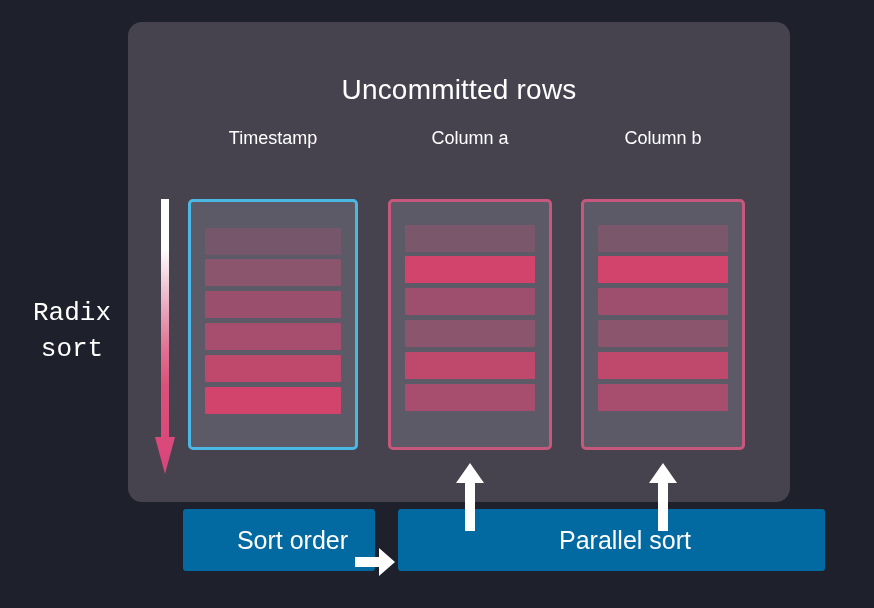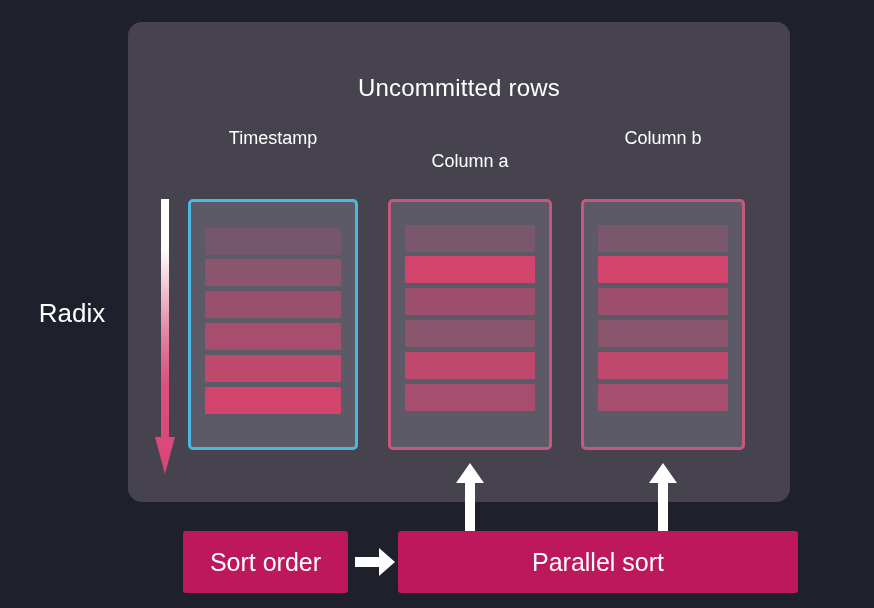--- a/index.html
+++ b/index.html
@@ -27,21 +27,21 @@
     background: #46434f;
     border-radius: 14px;
   }
 
   #panel-title {
     position: absolute;
     left: 0;
     top: 52px;
     width: 100%;
     text-align: center;
-    font-size: 24px;
+    font-size: 28px;
     letter-spacing: .2px;
     color: #ffffff;
   }
 
   
   .col-head {
     position: absolute;
     top: 128px;
     text-align: center;
     font-size: 18px;
@@ -71,42 +71,44 @@
   
   #radix-label {
     position: absolute;
     left: 8px;
     top: 295px;
     width: 128px;
     text-align: center;
     font-size: 26px;
     line-height: 36px;
     color: #ffffff;
+    font-family: Liberation Mono, monospace;
   }
 
   #radix-arrow {
     position: absolute;
     left: 155px;
     top: 199px;
     width: 20px;
     height: 275px;
   }
 
   
   .bottom-box {
     position: absolute;
-    top: 531px;
+    top: 509px;
     height: 62px;
-    background: #be185d;
+    background: #0369a1;
     border-radius: 3px;
     display: flex;
     align-items: center;
     justify-content: center;
     font-size: 25px;
     color: #ffffff;
+    padding-left: 27px;
   }
   #sort-order-box { left: 183px; width: 165px; }
   #parallel-sort-box { left: 398px; width: 400px; }
 
   #right-arrow {
     position: absolute;
     left: 355px;
     top: 548px;
     width: 40px;
     height: 28px;
@@ -122,21 +124,21 @@
   #up-arrow-b { left: 649px; }
 </style>
 </head>
 <body>
 
 <div id="panel">
   <div id="panel-title">Uncommitted rows</div>
 </div>
 
 <div class="col-head" id="head-0" style="left: 188px; width: 170px;">Timestamp</div>
-<div class="col-head" id="head-1" style="left: 388px; width: 164px; margin-top: 23px;">Column a</div>
+<div class="col-head" id="head-1" style="left: 388px; width: 164px;">Column a</div>
 <div class="col-head" id="head-2" style="left: 581px; width: 164px; text-align: center;">Column b</div>
 
 <div class="col-box accent-cyan" id="box-0" style="left: 188px; width: 170px; border-color: rgb(74, 184, 226); background: rgb(91, 90, 102);">
     <div class="cell" style="background: rgb(117, 86, 106); top: 26px;"></div>
     <div class="cell" style="background: rgb(138, 85, 109); top: 57px;"></div>
     <div class="cell" style="background: rgb(154, 80, 109); top: 89px;"></div>
     <div class="cell" style="background: rgb(167, 77, 109); top: 121px;"></div>
     <div class="cell" style="background: rgb(191, 72, 109); top: 153px;"></div>
     <div class="cell" style="background: rgb(210, 68, 108); top: 185px;"></div>
   </div>
@@ -152,20 +154,21 @@
     <div class="cell" style="background: rgb(122, 87, 107); top: 23px;"></div>
     <div class="cell" style="background: rgb(210, 68, 108); top: 54px;"></div>
     <div class="cell" style="background: rgb(157, 79, 109); top: 86px;"></div>
     <div class="cell" style="background: rgb(138, 85, 109); top: 118px;"></div>
     <div class="cell" style="background: rgb(191, 72, 109); top: 150px;"></div>
     <div class="cell" style="background: rgb(167, 77, 109); top: 182px;"></div>
   </div>
 
 <div id="radix-label">
   <div>Radix</div>
+  <div>sort</div>
 </div>
 
 <svg id="radix-arrow" viewBox="0 0 20 275" preserveAspectRatio="none">
   <defs>
     <linearGradient id="gradDown" x1="0" y1="0" x2="0" y2="1">
       <stop offset="0%" stop-color="#ffffff"></stop>
       <stop offset="18%" stop-color="#ffffff"></stop>
       <stop offset="30%" stop-color="#f0cfd9"></stop>
       <stop offset="42%" stop-color="#e79fb6"></stop>
       <stop offset="55%" stop-color="#e07091"></stop>

